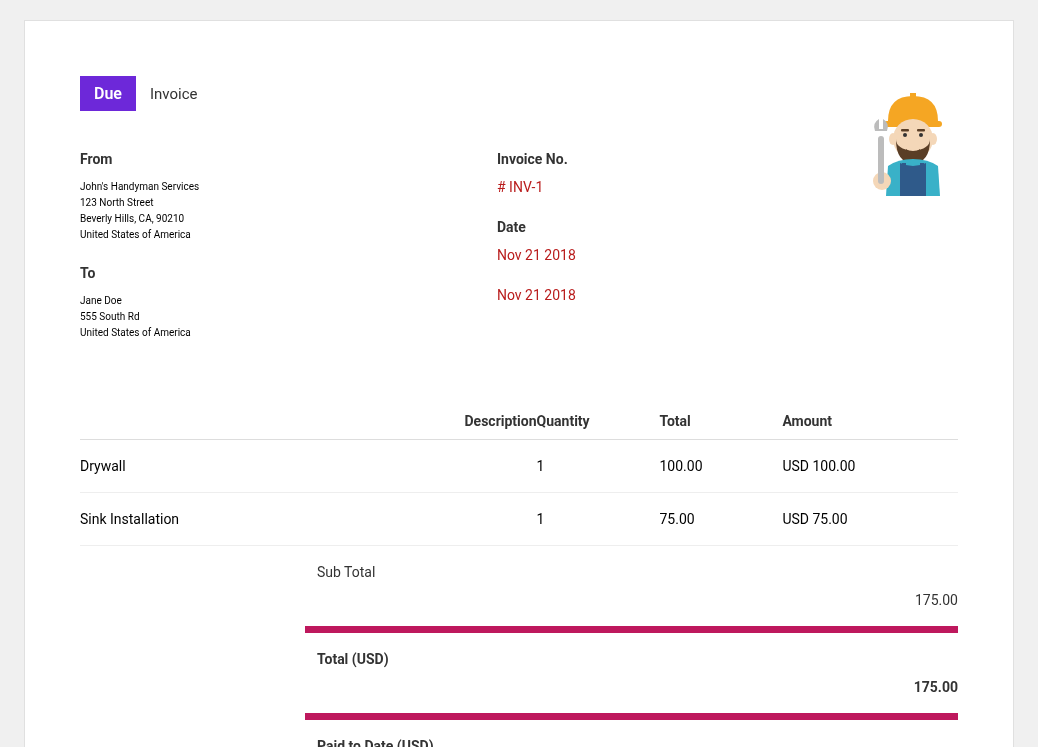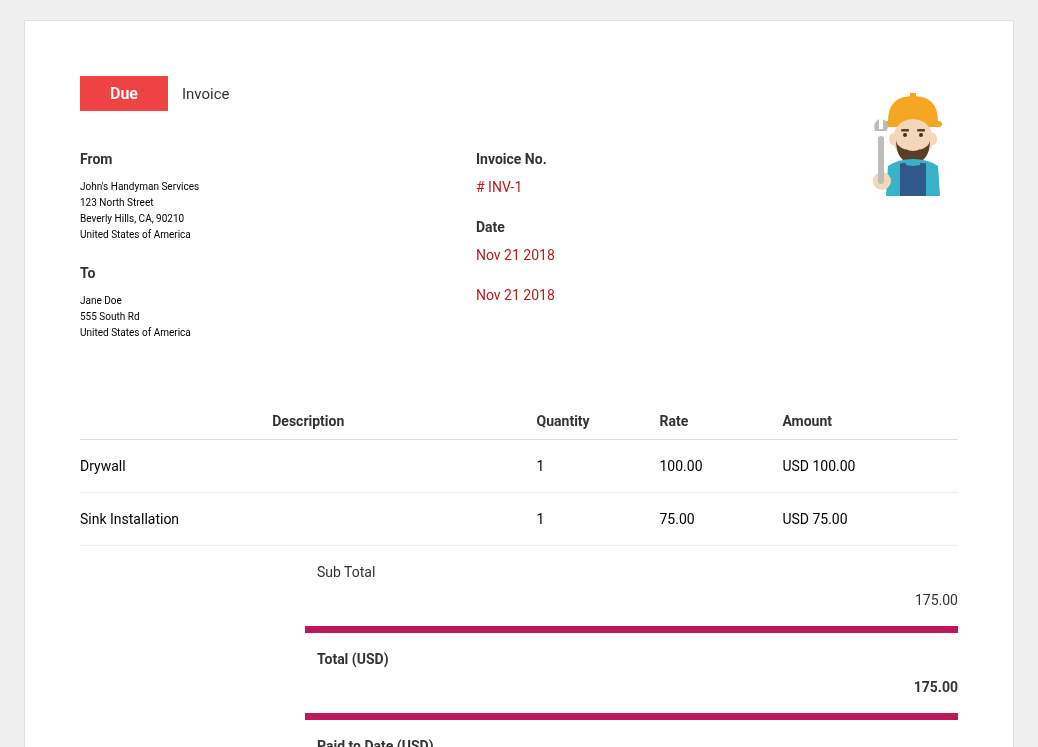--- a/index.html
+++ b/index.html
@@ -20,40 +20,40 @@
       margin: 0 auto;
       padding: 55px 55px 20px 55px;
       position: relative;
     }
     .header-row {
       display: flex;
       align-items: center;
       margin-bottom: 40px;
     }
     .status-badge {
-      background: #ef4444;
+      background: #6d28d9;
       color: #fff;
       font-weight: 600;
-      padding: 8px 30px;
+      padding: 8px 14px;
       font-size: 16px;
       margin-right: 14px;
     }
     .invoice-title {
       font-size: 15px;
       font-weight: 400;
       color: #333;
     }
     .logo {
       position: absolute;
       top: 60px;
       right: 55px;
     }
     .meta-row {
       display: flex;
-      gap: 36px;
+      gap: 57px;
       margin-bottom: 40px;
     }
     .meta-col-left {
       flex: 1;
       max-width: 360px;
     }
     .meta-col-right {
       flex: 1;
     }
     .section-label {
@@ -72,21 +72,21 @@
       font-size: 14px;
       color: #b91c1c;
       margin-bottom: 24px;
     }
     table.line-items {
       width: 100%;
       border-collapse: collapse;
       font-size: 14px;
     }
     table.line-items th {
-      text-align: center;
+      text-align: right;
       font-weight: 700;
       padding: 10px 0;
       border-bottom: 1px solid #ddd;
       color: #333;
     }
     table.line-items th.num, table.line-items td.num {
       text-align: left;
     }
     table.line-items td {
       padding: 18px 0;
@@ -188,21 +188,21 @@
       <div class="section-value">Nov 21 2018</div>
       <div class="section-value">Nov 21 2018</div>
     </div>
   </div>
 
   <table class="line-items">
     <thead>
       <tr>
         <th class="col-desc">Description</th>
         <th class="col-qty num">Quantity</th>
-        <th class="col-rate num">Rate</th>
+        <th class="col-rate num">Total</th>
         <th class="col-amt num">Amount</th>
       </tr>
     </thead>
     <tbody>
       <tr>
         <td>Drywall</td>
         <td class="num">1</td>
         <td class="num">100.00</td>
         <td class="num">USD 100.00</td>
       </tr>

